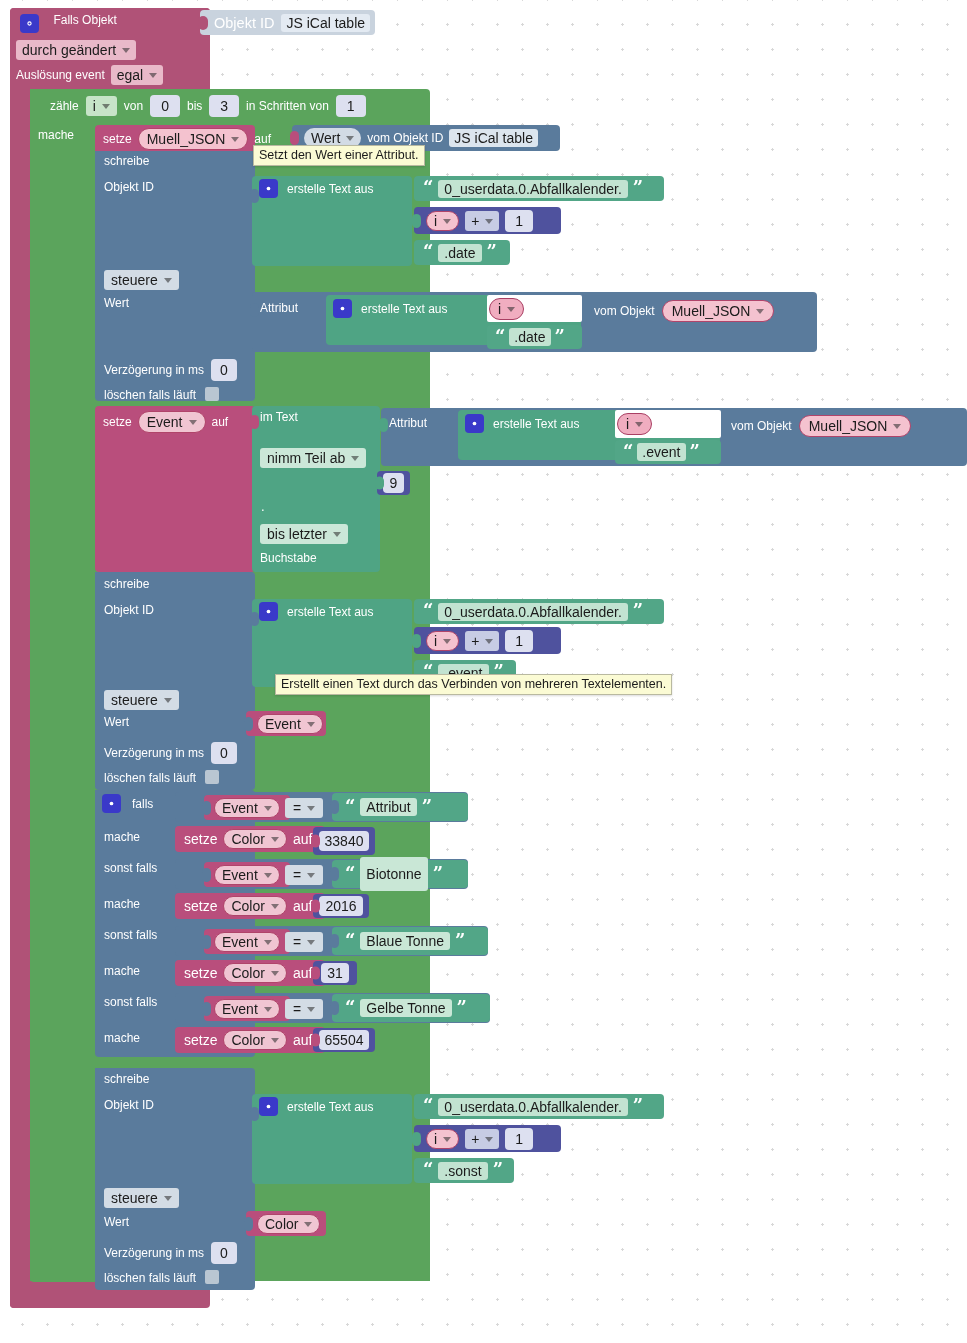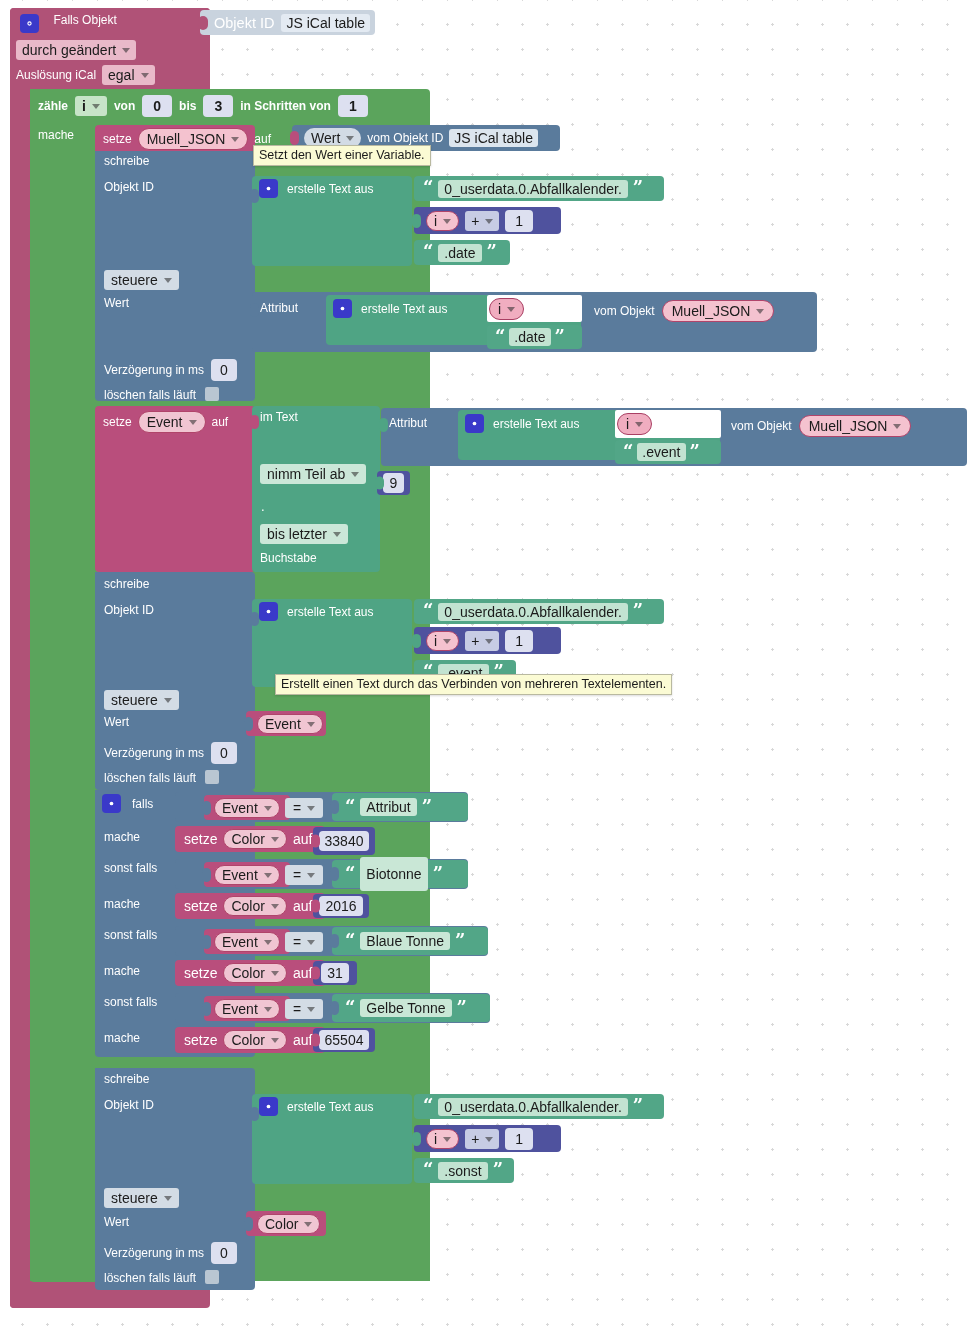--- a/index.html
+++ b/index.html
@@ -102,32 +102,32 @@
 </div>
 
 <div class="blk" style="left:16px; top:40px;">
   <span class="field f-var" style="background:#e9b9c9; border:none; border-radius:3px; padding:2px 6px;">
     <span>durch geändert</span>
       <span class="caret"></span>
   </span>
 </div>
 
 <div class="blk" style="left:16px; top:65px; display:flex; align-items:center;">
-  <span class="lbl">Auslösung iCal</span>
+  <span class="lbl">Auslösung event</span>
   <span class="field f-var" style="background:#e9b9c9; border:none; border-radius:3px; padding:2px 6px; margin-left:6px;">
     <span>egal</span>
       <span class="caret"></span>
   </span>
 </div>
 
 <div class="blk c-green" style="left:30px; top:89px; width:400px; height:1192px; border-radius:4px 4px 0 0;"></div>
 <div class="blk c-green" style="left:30px; top:89px; width:65px; height:1192px;"></div>
 <div class="blk c-green" style="left:30px; top:1258px; width:170px; height:24px; border-radius:0 0 4px 4px;"></div>
 
-<div class="blk" style="left:38px; top:95px; display:flex; align-items:center; gap:7px;font-weight:bold;">
+<div class="blk" style="left:50px; top:95px; display:flex; align-items:center; gap:7px;">
   <span class="lbl">zähle</span>
   <span class="field" style="background:#c7e4c8; border-radius:3px; padding:2px 7px;">
     <span>i</span>
       <span class="caret"></span>
   </span>
   <span class="lbl">von</span>
   <span class="field f-num" style="padding:3px 11px; position:relative;">0</span>
   <span class="lbl">bis</span>
   <span class="field f-num" style="padding:3px 11px;">3</span>
   <span class="lbl">in Schritten von</span>
@@ -149,21 +149,21 @@
 <div class="blk c-blue" style="left:292px; top:125px; width:268px; height:26px; border-radius:4px; display:flex; align-items:center; padding-left:12px; gap:6px;">
   <span class="notch" style="background:#b94e7c; left:-2px; width:9px; height:14px; border-radius:6px;"></span>
   <span class="field f-mut" style="padding:2px 7px; background:#d2dbe5;">
     <span>Wert</span>
       <span class="caret"></span>
   </span>
   <span class="lbl">vom Objekt ID</span>
   <span class="field" style="background:#dce5ee; border-radius:3px; padding:1px 5px;">JS iCal table</span>
 </div>
 
-<div class="tooltip" style="left:253px; top:145px;">Setzt den Wert einer Variable.</div>
+<div class="tooltip" style="left:253px; top:145px;">Setzt den Wert einer Attribut.</div>
 
 <div class="blk c-blue" style="left:95px; top:151px; width:160px; height:250px; border-radius:0 4px 4px 4px;"></div>
 
 <div class="blk lbl" style="left:104px; top:155px;">schreibe</div>
 <div class="blk lbl" style="left:104px; top:181px;">Objekt ID</div>
 
 <div class="blk c-teal" style="left:252px; top:176px; width:160px; height:90px; border-radius:4px;">
   <span class="notch" style="background:#5a7b9c; left:-2px; top:13px; transform:none; width:9px; height:14px; border-radius:6px;"></span>
 </div>
 <div class="blk" style="left:259px; top:179px; display:flex; align-items:center; gap:9px; z-index:3;">
@@ -294,21 +294,21 @@
   <span class="q">”</span>
 </div>
 <div class="blk" style="left:731px; top:415px; display:flex; align-items:center; gap:7px; z-index:4;">
   <span class="lbl">vom Objekt</span>
   <span class="field f-var" style="padding:2px 9px;">
     <span>Muell_JSON</span>
       <span class="caret"></span>
   </span>
 </div>
 
-<div class="blk" style="left:260px; top:464px; display:flex; align-items:center; gap:7px;">
+<div class="blk" style="left:260px; top:448px; display:flex; align-items:center; gap:7px;">
   <span class="field" style="background:#cbe7d8; border-radius:3px; padding:2px 7px;">
     <span>nimm Teil ab</span>
       <span class="caret"></span>
   </span>
 </div>
 <div class="blk c-indigo" style="left:377px; top:471px; width:33px; height:24px; border-radius:4px; display:flex; align-items:center; justify-content:center;">
   <span class="notch" style="background:#4fa484; left:-2px; width:9px; height:13px; border-radius:6px;"></span>
   <span class="field f-num" style="padding:2px 7px;">9</span>
 </div>
 <div class="blk lbl" style="left:261px; top:500px; font-size:13px;">.</div>

